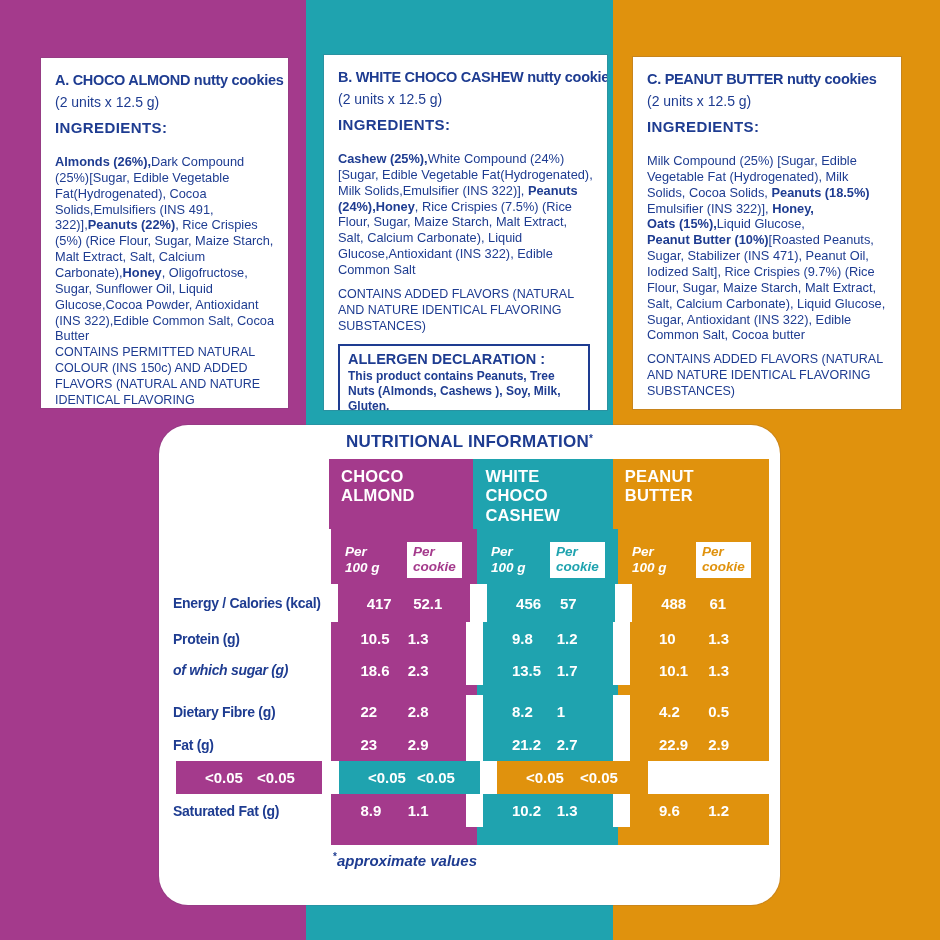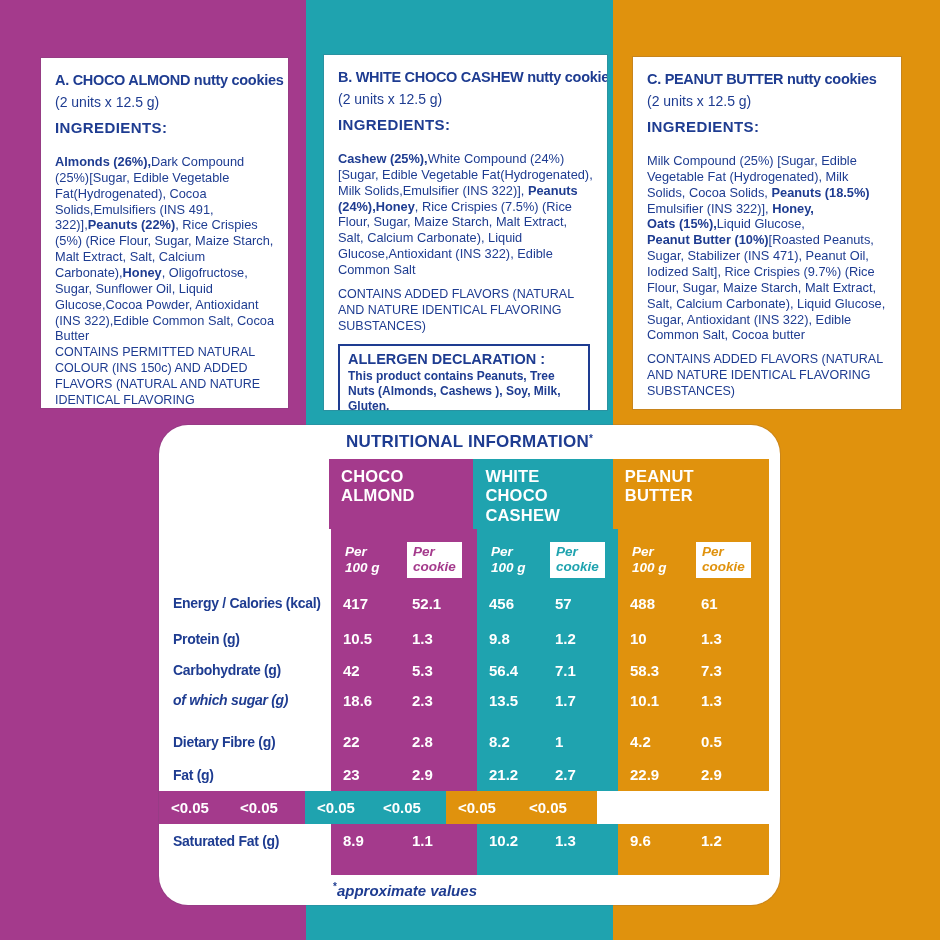--- a/index.html
+++ b/index.html
@@ -68,21 +68,21 @@
   .sub{align-items:center;padding-top:7px;}
   .per100{color:#fff;font-weight:700;font-style:italic;font-size:13.5px;line-height:1.15;padding-left:14px;}
   .pcbox{
     display:inline-block;background:#fff;font-weight:700;font-style:italic;
     font-size:13.5px;line-height:1.1;padding:3px 6px 4px 6px;margin-left:3px;
   }
   .pc-m{color:var(--magenta);}
   .pc-t{color:var(--teal);}
   .pc-o{color:var(--orange);}
   .val{color:#fff;font-weight:700;font-size:15px;}
-  .v1{padding-left:12px;}
+  .v1{padding-left:29px;margin-left:17px;}
   .v2{padding-left:8px;}
   .pre{white-space:pre-line;}
   .t-foot{margin:6px 0 0 174px;font-size:15px;font-weight:700;font-style:italic;color:var(--blue);}
   .t-foot sup{font-size:10px;font-style:normal;}
 </style>
 </head>
 <body>
 
 <div class="canvas">
   <div class="stripe stripe-m"></div>
@@ -184,29 +184,20 @@
           <div class="trow" style="height: 33px;">
             <div class="cell lab">Protein (g)</div>
             <div class="cell val c-m v1" style="width: 73px;">10.5</div>
             <div class="cell val c-m v2" style="width: 73px;">1.3</div>
             <div class="cell val c-t v1" style="width: 70px;">9.8</div>
             <div class="cell val c-t v2" style="width: 71px;">1.2</div>
             <div class="cell val c-o v1" style="width: 75px;">10</div>
             <div class="cell val c-o v2" style="width: 76px;">1.3</div>
           </div>
           <div class="trow" style="height: 30px;">
-            <div class="cell lab">Carbohydrate (g)</div>
-            <div class="cell val c-m v1" style="width: 73px;">42</div>
-            <div class="cell val c-m v2" style="width: 73px;">5.3</div>
-            <div class="cell val c-t v1" style="width: 70px;">56.4</div>
-            <div class="cell val c-t v2" style="width: 71px;">7.1</div>
-            <div class="cell val c-o v1" style="width: 75px;">58.3</div>
-            <div class="cell val c-o v2" style="width: 76px;">7.3</div>
-          </div>
-          <div class="trow" style="height: 30px;">
             <div class="cell lab it">of which sugar (g)</div>
             <div class="cell val c-m v1" style="width: 73px;">18.6</div>
             <div class="cell val c-m v2" style="width: 73px;">2.3</div>
             <div class="cell val c-t v1" style="width: 70px;">13.5</div>
             <div class="cell val c-t v2" style="width: 71px;">1.7</div>
             <div class="cell val c-o v1" style="width: 75px;">10.1</div>
             <div class="cell val c-o v2" style="width: 76px;">1.3</div>
           </div>
           <div class="trow" style="height: 10px;">
             <div class="cell lab"></div>

